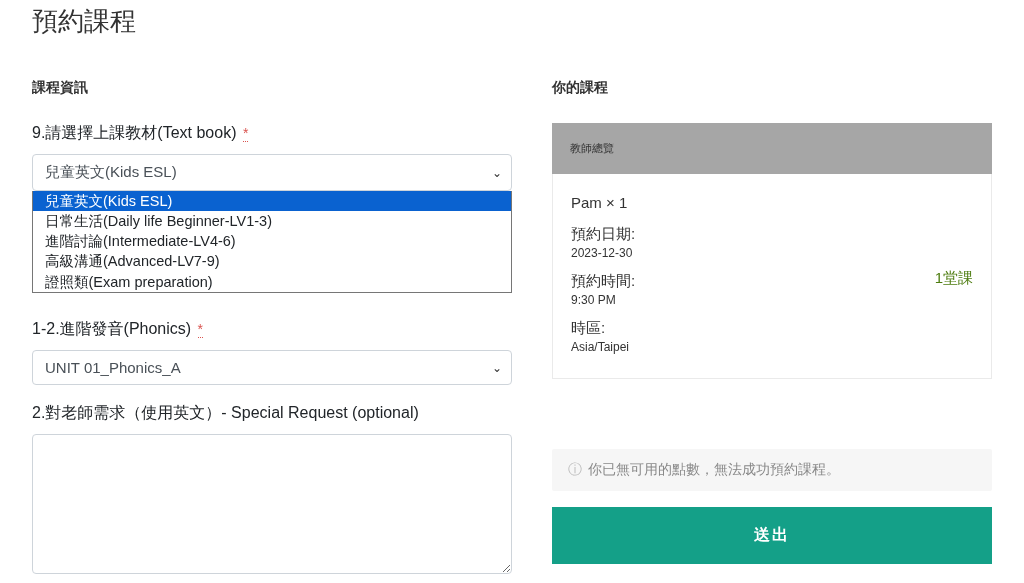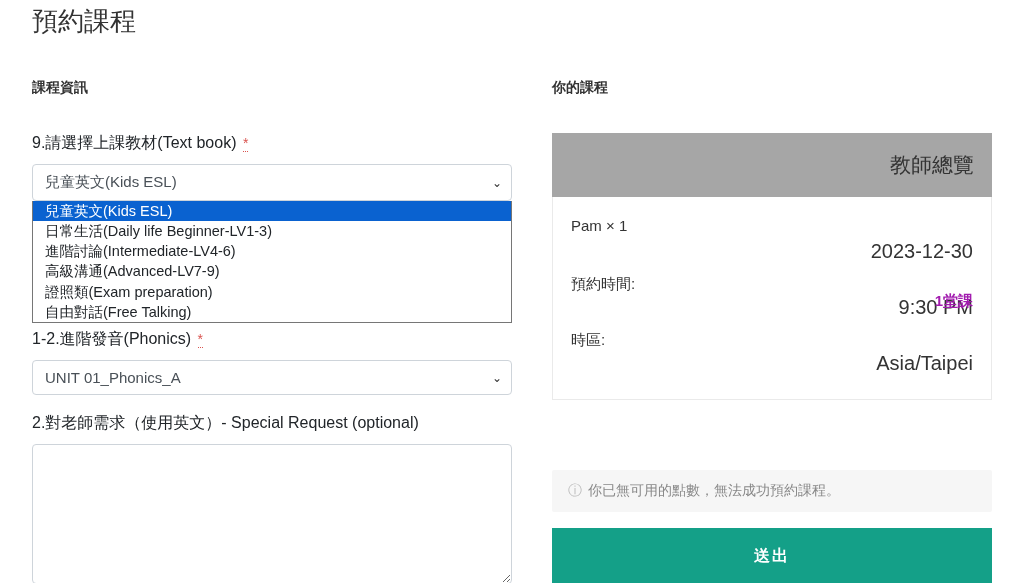--- a/index.html
+++ b/index.html
@@ -34,21 +34,21 @@
       flex: 1;
       min-width: 0;
     }
     .right {
       width: 440px;
     }
     .section-label {
       font-size: 14px;
       font-weight: bold;
       color: #333;
-      margin-bottom: 36px;
+      margin-bottom: 26px;
     }
     .form-group {
       margin-bottom: 18px;
       position: relative;
     }
     .form-label {
       font-size: 16px;
       color: #212529;
       margin-bottom: 10px;
       display: inline-block;
@@ -111,23 +111,23 @@
       border: 1px solid #ced4da;
       border-radius: 4px;
       background: #fff;
       color: #495057;
       resize: vertical;
     }
     .summary-header {
       background: #a6a6a6;
       padding: 18px 18px;
       display: flex;
-      justify-content: flex-end;
+      justify-content: flex-start;
       align-items: center;
-      font-size: 21px;
+      font-size: 11px;
       color: #333;
       font-weight: 500;
     }
     .summary-body {
       background: #fff;
       border: 1px solid #eaeaea;
       border-top: none;
       padding: 18px;
       position: relative;
     }
@@ -137,32 +137,30 @@
       line-height: 1.4;
       margin-bottom: 4px;
     }
     .summary-label {
       font-size: 15px;
       color: #333;
       margin-top: 12px;
       margin-bottom: 2px;
     }
     .summary-value {
-      font-size: 20px;
+      font-size: 12px;
       color: #333;
       margin-bottom: 6px;
-      text-align: right;
     }
     .credit-badge {
       position: absolute;
       right: 18px;
       top: 95px;
-      color: #a21caf;
-      font-size: 15px;
-      font-weight: bold;
+      color: #4d7c0f;
+      font-size: 15px;
     }
     .notice {
       background: #f6f6f6;
       color: #888;
       font-size: 14px;
       padding: 12px 16px;
       margin-top: 70px;
       display: flex;
       align-items: center;
       gap: 6px;
@@ -204,21 +202,20 @@
         </label>
         <div class="select-wrap">
           <div class="form-select">兒童英文(Kids ESL)</div>
           <span class="select-caret">⌄</span>
           <div class="dropdown-list">
             <div class="dropdown-item selected">兒童英文(Kids ESL)</div>
             <div class="dropdown-item">日常生活(Daily life Beginner-LV1-3)</div>
             <div class="dropdown-item">進階討論(Intermediate-LV4-6)</div>
             <div class="dropdown-item">高級溝通(Advanced-LV7-9)</div>
             <div class="dropdown-item">證照類(Exam preparation)</div>
-            <div class="dropdown-item">自由對話(Free Talking)</div>
           </div>
         </div>
       </div>
 
       <div style="height:110px;"></div>
 
       <div class="form-group">
         <label class="form-label">
           <span>1-2.進階發音(Phonics)</span>
           <span class="required">*</span>
@@ -239,20 +236,21 @@
       <div class="section-label">你的課程</div>
 
       <div class="summary-header">
         <span>教師</span>
         <span>總覽</span>
       </div>
 
       <div class="summary-body">
         <div class="summary-line">Pam  × 1</div>
 
+        <div class="summary-label">預約日期:</div>
         <div class="summary-value">2023-12-30</div>
 
         <div class="summary-label">預約時間:</div>
         <div class="summary-value">9:30 PM</div>
 
         <div class="summary-label">時區:</div>
         <div class="summary-value">Asia/Taipei</div>
 
         <div class="credit-badge">1堂課</div>
       </div>

